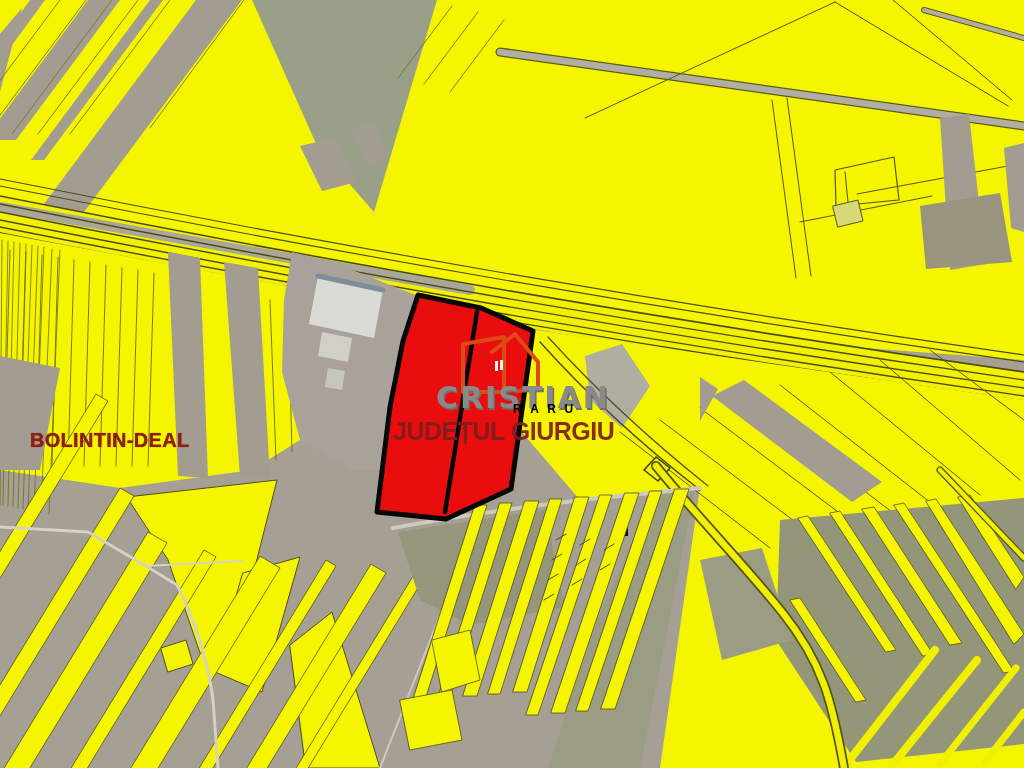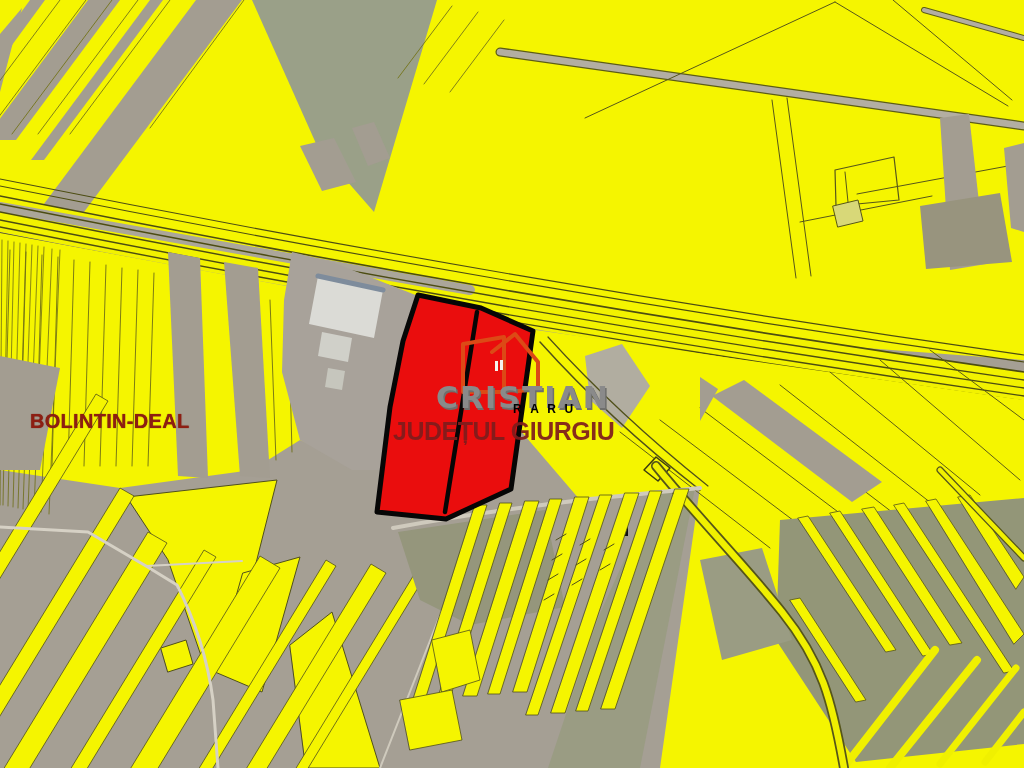--- a/index.html
+++ b/index.html
@@ -1,20 +1,20 @@
 <!DOCTYPE html>
 <html><head>
 <meta charset="utf-8">
 <style>
   html,body{margin:0;padding:0;background:#222;}
   .stage{position:relative;width:1024px;height:768px;overflow:hidden;background:#a59f94;
          font-family:"Liberation Sans",sans-serif;}
   .stage svg{position:absolute;left:0;top:0;}
   .maplabel{position:absolute;white-space:nowrap;pointer-events:none;}
-  .lbl-locality{left:30px;top:410px;font-size:20px;font-weight:bold;color:#8d1e12;
+  .lbl-locality{left:30px;top:429px;font-size:20px;font-weight:bold;color:#8d1e12;
     letter-spacing:.3px;text-shadow:0 0 1px #75170d;text-align:right;}
   .lbl-county{left:393px;top:417px;font-size:25px;font-weight:bold;color:#7f1d1d;
     letter-spacing:-.5px;opacity:.93;}
   .lbl-watermark{left:436px;top:380px;font-family:"DejaVu Sans",sans-serif;font-size:30px;
     font-weight:bold;color:#8a8a8a;letter-spacing:2px;text-shadow:1.5px 1.5px 0 #6f6f6d;}
   .lbl-watermark-sub{left:513px;top:402px;font-family:Liberation Sans, sans-serif;font-size:12px;
     font-weight:bold;color:#000000;letter-spacing:8.5px;}
 </style>
 </head>
 <body>

